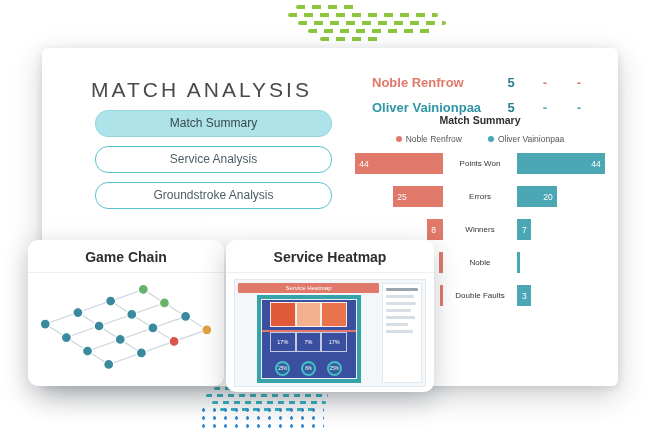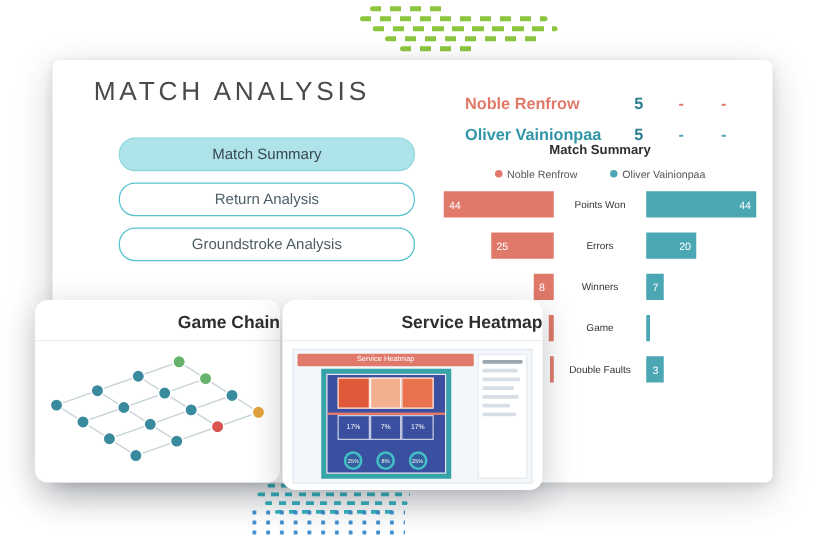--- a/index.html
+++ b/index.html
@@ -12,21 +12,21 @@
   .dash-row{position:absolute;height:3px;border-radius:1.5px;z-index:1;
          background:repeating-linear-gradient(90deg,var(--teal-dot) 0 6px,transparent 6px 11px);}
   .decor-blue-dots{position:absolute;z-index:1;
          background-image:radial-gradient(circle,var(--blue-dot) 1.6px,transparent 1.9px);
          background-size:11px 8px;}
 
   
   .main-card{position:absolute;left:42px;top:48px;width:576px;height:338px;background:#fff;
              border-radius:6px;z-index:2;
              box-shadow:0 10px 30px rgba(30,40,50,.22),0 2px 8px rgba(30,40,50,.12);}
-  .title{position:absolute;left:33px;top:14px;margin:0;font-size:21px;font-weight:500;
+  .title{position:absolute;left:33px;top:14px;margin:16px;font-size:21px;font-weight:500;
          letter-spacing:3px;color:var(--title);}
 
   .pills{position:absolute;left:53px;top:62px;width:237px;display:flex;flex-direction:column;gap:9px;}
   .pill{height:25px;line-height:25px;text-align:center;font-size:12px;color:#4E5E66;
         border:1px solid var(--pill-border);border-radius:13px;background:#fff;cursor:pointer;}
   .pill.active{background:var(--pill-active);border-color:#8ED7DD;color:#39474E;}
 
   
   .scoreboard{position:absolute;left:330px;top:22px;width:232px;}
   .score-row{display:flex;align-items:center;height:25px;}
@@ -52,21 +52,21 @@
   .bar-l{background:var(--salmon);justify-content:flex-start;}
   .bar-l span{margin-left:4px;}
   .bar-r{background:var(--teal);justify-content:flex-end;}
   .bar-r span{margin-right:4px;}
 
   
   .float-card{position:absolute;background:#fff;border-radius:10px;z-index:3;
               box-shadow:0 8px 26px rgba(30,40,50,.25);}
   .card-chain{left:28px;top:240px;width:196px;height:146px;}
   .card-heat{left:226px;top:240px;width:208px;height:152px;}
-  .card-head{text-align:right;font-size:14px;font-weight:700;color:#2E2E2E;
+  .card-head{text-align:center;font-size:14px;font-weight:700;color:#2E2E2E;
              padding:9px 0 7px;border-bottom:1px solid #EFEFEF;}
   #chain-svg{display:block;margin:3px auto 0;}
 
   
   .mini{margin:6px 8px;background:#F4F7FA;border:1px solid #E2E9F0;height:100px;
         display:flex;padding:3px;gap:3px;box-sizing:content-box;}
   .mini-left{flex:1;display:flex;flex-direction:column;}
   .mini-header{background:var(--salmon);color:#fff;font-size:6px;text-align:center;
                height:10px;line-height:10px;border-radius:1px;}
   .court{width:100px;flex:1;background:var(--court-outer);margin:2px auto 0;
@@ -97,21 +97,21 @@
   <div class="g-row" style="left:288px;top:13px;width:150px"></div>
   <div class="g-row" style="left:298px;top:21px;width:148px"></div>
   <div class="g-row" style="left:308px;top:29px;width:126px"></div>
   <div class="g-row" style="left:320px;top:37px;width:64px"></div>
 
   <div class="main-card">
     <h1 class="title">MATCH ANALYSIS</h1>
 
     <nav class="pills">
       <div class="pill active">Match Summary</div>
-      <div class="pill">Return Analysis</div>
+      <div class="pill">Service Analysis</div>
       <div class="pill">Groundstroke Analysis</div>
     </nav>
 
     <div class="scoreboard">
       <div class="score-row row-a">
         <span class="s-name">Noble Renfrow</span>
         <span class="s-cell s-set">5</span>
         <span class="s-cell s-dash">-</span>
         <span class="s-cell s-dash">-</span>
       </div>
@@ -172,21 +172,21 @@
             <div class="t-zone t-right">
               <div class="bar bar-r" style="width: 14px;">
                 <span>7</span>
               </div>
             </div>
           </div>
           <div class="t-row">
             <div class="t-zone t-left">
               <div class="bar bar-l" style="width: 4px;"></div>
             </div>
-            <div class="t-cat">Game</div>
+            <div class="t-cat">Noble</div>
             <div class="t-zone t-right">
               <div class="bar bar-r" style="width: 3px;"></div>
             </div>
           </div>
           <div class="t-row">
             <div class="t-zone t-left">
               <div class="bar bar-l" style="width: 3px;"></div>
             </div>
             <div class="t-cat">Double Faults</div>
             <div class="t-zone t-right">

